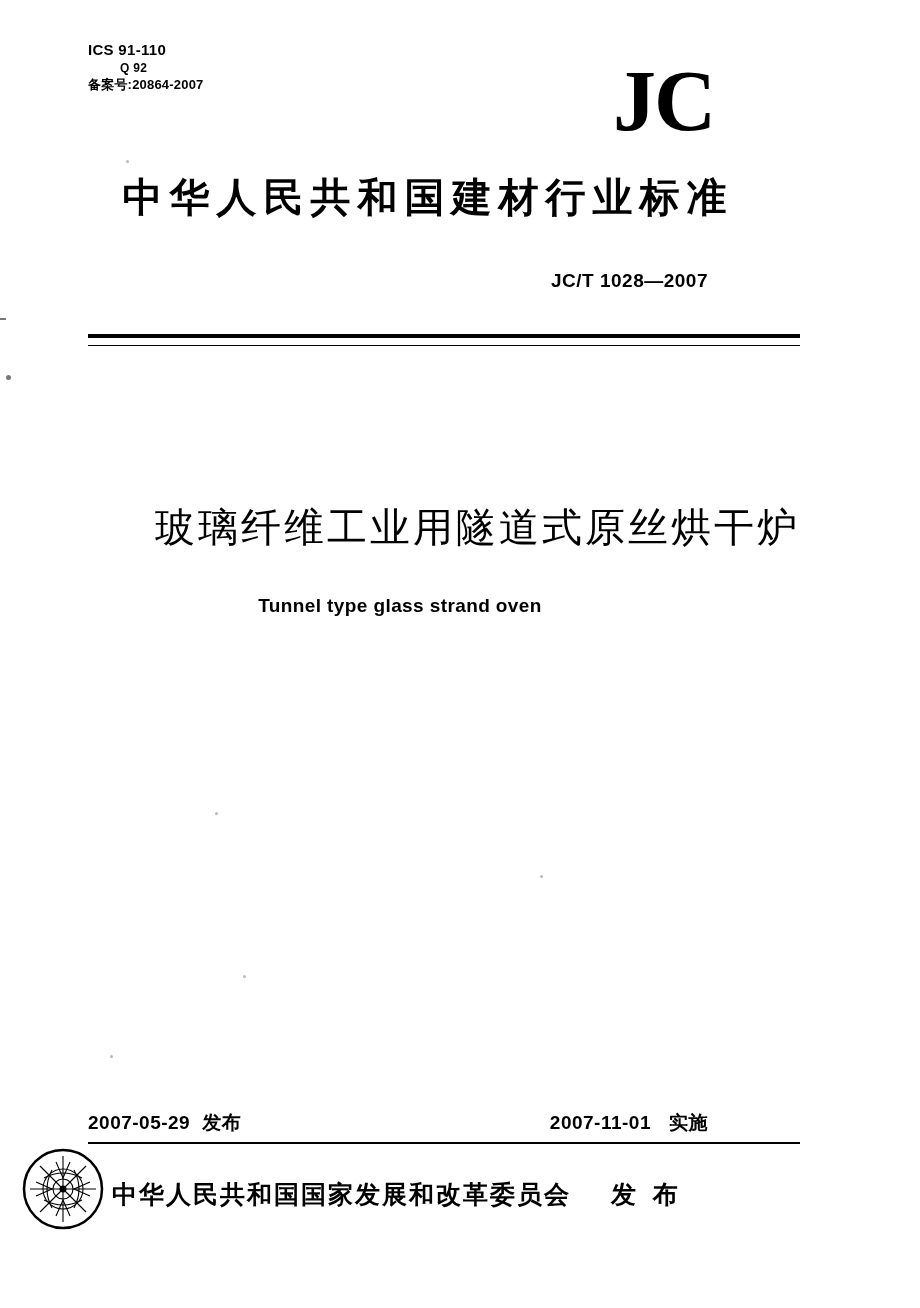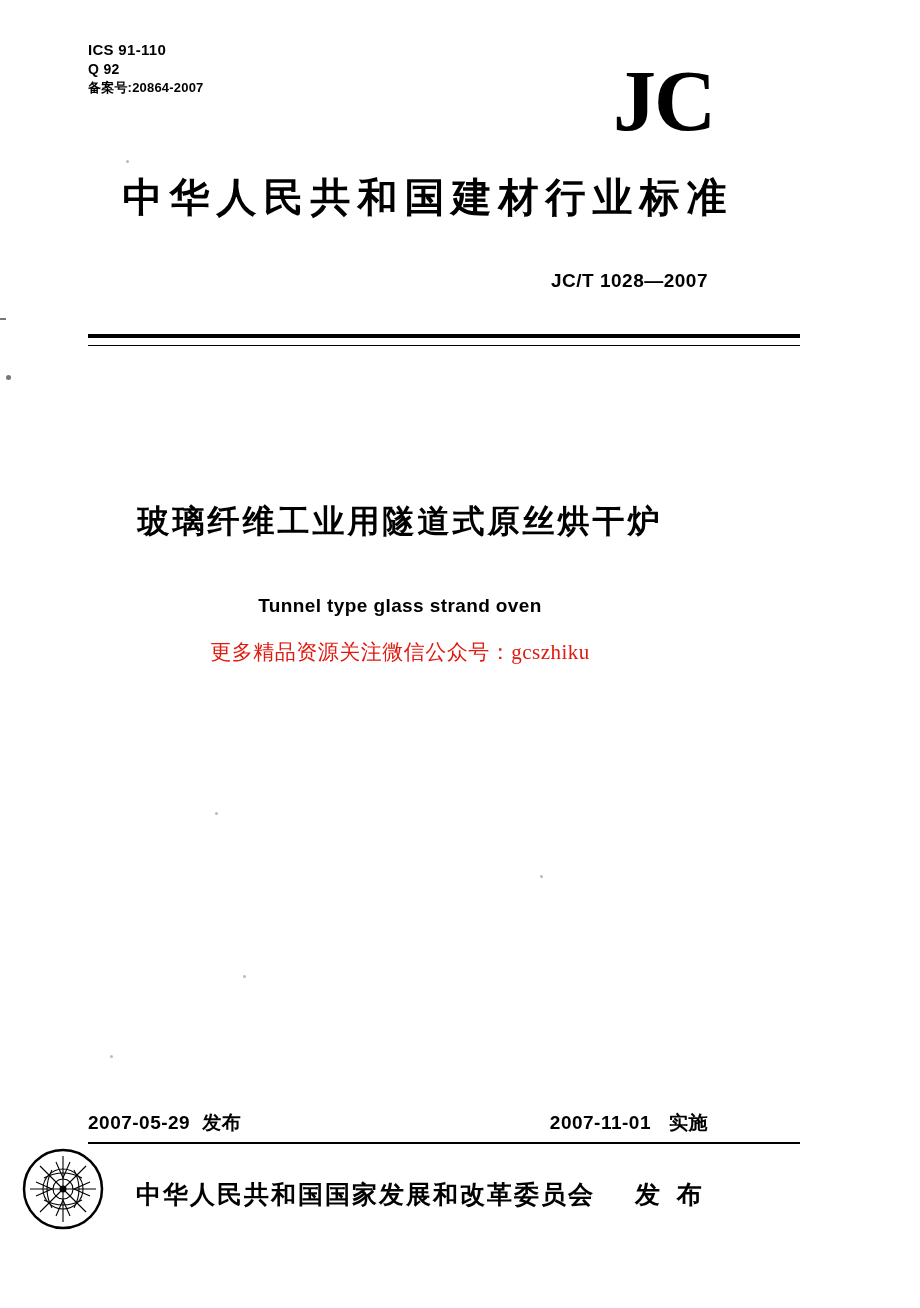--- a/index.html
+++ b/index.html
@@ -20,21 +20,21 @@
   
   .codes {
     position: absolute;
     left: 88px;
     top: 40px;
     font-family: "Liberation Sans", sans-serif;
     font-weight: bold;
     line-height: 1.35;
   }
   .codes .c1 { font-size: 15px; letter-spacing: 0.3px; }
-  .codes .c2 { font-size: 14px; letter-spacing: 0.3px; }
+  .codes .c2 { font-size: 12px; letter-spacing: 0.3px; margin-left: 32px; }
   .codes .c3 { font-size: 13px; letter-spacing: 0.2px; }
 
   
   .jc-logo {
     position: absolute;
     right: 86px;
     top: 62px;
     font-family: "Liberation Serif", serif;
     font-weight: bold;
     font-size: 86px;
@@ -86,24 +86,24 @@
     height: 1px;
     background: #000;
   }
 
   
   .cn-title {
     position: absolute;
     left: 0;
     right: 0;
     top: 500px;
-    text-align: center;
+    text-align: right;
     font-family: "DejaVu Sans", sans-serif;
-    font-weight: bold;
-    font-size: 32px;
+    font-weight: normal;
+    font-size: 40px;
     letter-spacing: 3px;
   }
   .en-title {
     position: absolute;
     left: 0;
     right: 0;
     top: 595px;
     text-align: center;
     font-family: Liberation Sans, sans-serif;
     font-weight: bold;
@@ -148,21 +148,21 @@
     position: absolute;
     left: 88px;
     width: 740px;
     top: 1142px;
     height: 2px;
     background: #000;
   }
 
   .issuer {
     position: absolute;
-    left: 136px;
+    left: 112px;
     top: 1178px;
     font-family: "DejaVu Sans", sans-serif;
     font-weight: bold;
     font-size: 25px;
     letter-spacing: 2px;
     white-space: nowrap;
   }
   .issuer .verb { margin-left: 40px; letter-spacing: 4px; }
 
   
@@ -200,21 +200,20 @@
 
   <div class="org-title">中华人民共和国建材行业标准</div>
 
   <div class="std-no">JC/T 1028—2007</div>
 
   <div class="rule-thick"></div>
   <div class="rule-thin"></div>
 
   <div class="cn-title">玻璃纤维工业用隧道式原丝烘干炉</div>
   <div class="en-title">Tunnel type glass strand oven</div>
-  <div class="promo">更多精品资源关注微信公众号：gcszhiku</div>
 
   <div class="date-left">
     <span>2007-05-29</span><span class="lbl">发布</span>
   </div>
   <div class="date-right">
     <span>2007-11-01</span><span class="lbl">实施</span>
   </div>
 
   <div class="footer-rule"></div>
 

